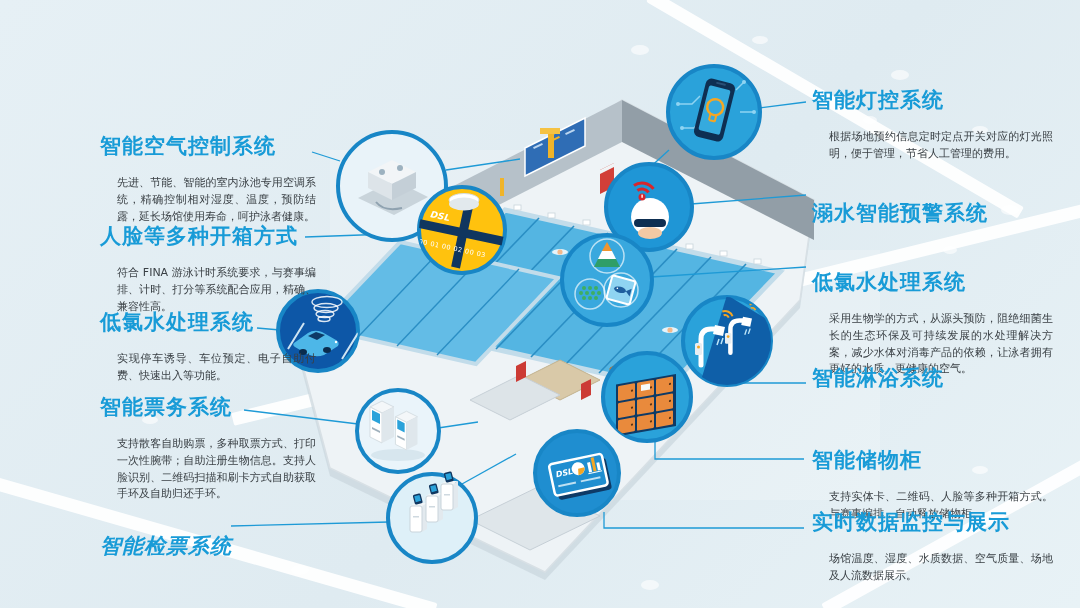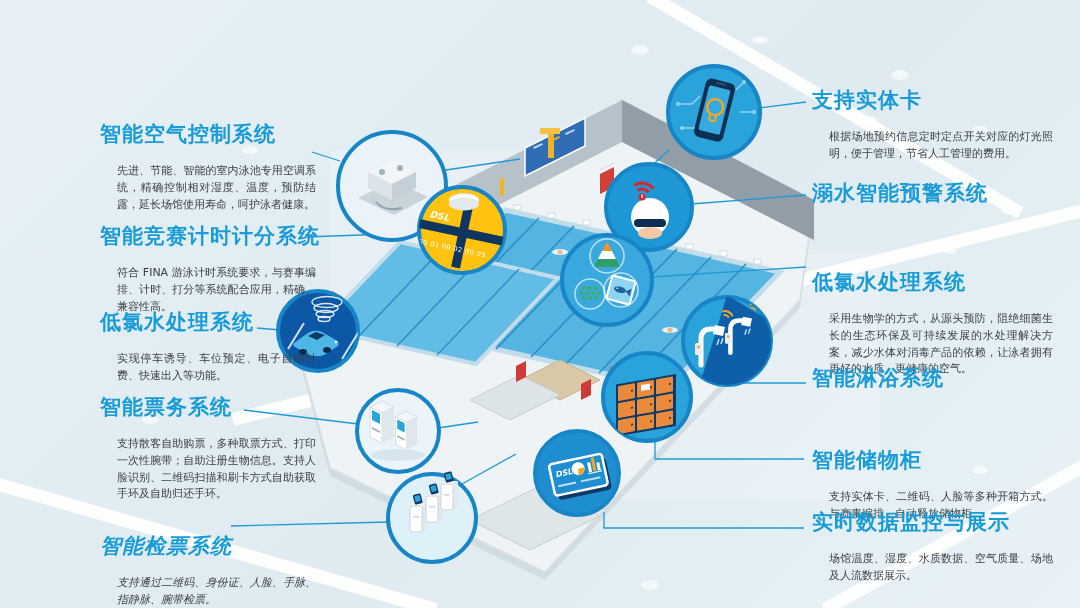--- a/index.html
+++ b/index.html
@@ -14,22 +14,22 @@
   .bg-block{position:absolute;background:rgba(255,255,255,0.20);}
   .bgb1{left:330px;top:150px;width:210px;height:300px;}
   .bgb2{left:620px;top:250px;width:260px;height:250px;}
   svg.scene{position:absolute;left:0;top:0;z-index:2;}
   .panel{position:absolute;z-index:3;}
   .panel h2{margin:0 0 5px 0;font-size:21px;line-height:1.15;font-weight:700;
             color:#189bd7;letter-spacing:1px;}
   .panel p{margin:17px;font-size:11px;line-height:1.52;color:#3a4045;text-align:justify;}
   .pl{left:100px;width:233px;}
   .pr{left:812px;width:258px;}
-  .pl0{top:122px;} .pl1{top:224px;} .pl2{top:310px;} .pl3{top:395px;} .pl4{top:534px;font-style:italic;}
-  .pr0{top:88px;}  .pr1{top:181px;} .pr2{top:270px;} .pr3{top:366px;} .pr4{top:448px;} .pr5{top:510px;}
+  .pl0{top:134px;} .pl1{top:224px;} .pl2{top:310px;} .pl3{top:395px;} .pl4{top:534px;font-style:italic;}
+  .pr0{top:88px;}  .pr1{top:201px;} .pr2{top:270px;} .pr3{top:366px;} .pr4{top:448px;} .pr5{top:510px;}
 </style>
 </head>
 <body>
 
 <div class="stage">
 
   <div class="road roadA"></div>
   <div class="road roadB"></div>
   <div class="road roadC"></div>
   <div class="road roadD"></div>
@@ -436,38 +436,37 @@
         </g>
       </g>
     </g>
   </svg>
 
   <section class="panel pl pl0">
     <h2>智能空气控制系统</h2>
     <p>先进、节能、智能的室内泳池专用空调系统，精确控制相对湿度、温度，预防结露，延长场馆使用寿命，呵护泳者健康。</p>
   </section>
   <section class="panel pl pl1">
-    <h2>智能竞赛计时计分系统</h2>
+    <h2>人脸等多种开箱方式</h2>
     <p>符合 FINA 游泳计时系统要求，与赛事编排、计时、打分等系统配合应用，精确、兼容性高。</p>
   </section>
   <section class="panel pl pl2">
     <h2>低氯水处理系统</h2>
     <p>实现停车诱导、车位预定、电子自助付费、快速出入等功能。</p>
   </section>
   <section class="panel pl pl3">
     <h2>智能票务系统</h2>
     <p>支持散客自助购票，多种取票方式、打印一次性腕带；自助注册生物信息。支持人脸识别、二维码扫描和刷卡方式自助获取手环及自助归还手环。</p>
   </section>
   <section class="panel pl pl4">
     <h2>智能检票系统</h2>
-    <p>支持通过二维码、身份证、人脸、手脉、指静脉、腕带检票。</p>
   </section>
 
   <section class="panel pr pr0">
-    <h2>支持实体卡</h2>
+    <h2>智能灯控系统</h2>
     <p>根据场地预约信息定时定点开关对应的灯光照明，便于管理，节省人工管理的费用。</p>
   </section>
   <section class="panel pr pr1">
     <h2>溺水智能预警系统</h2>
   </section>
   <section class="panel pr pr2">
     <h2>低氯水处理系统</h2>
     <p>采用生物学的方式，从源头预防，阻绝细菌生长的生态环保及可持续发展的水处理解决方案，减少水体对消毒产品的依赖，让泳者拥有更好的水质、更健康的空气。</p>
   </section>
   <section class="panel pr pr3">

